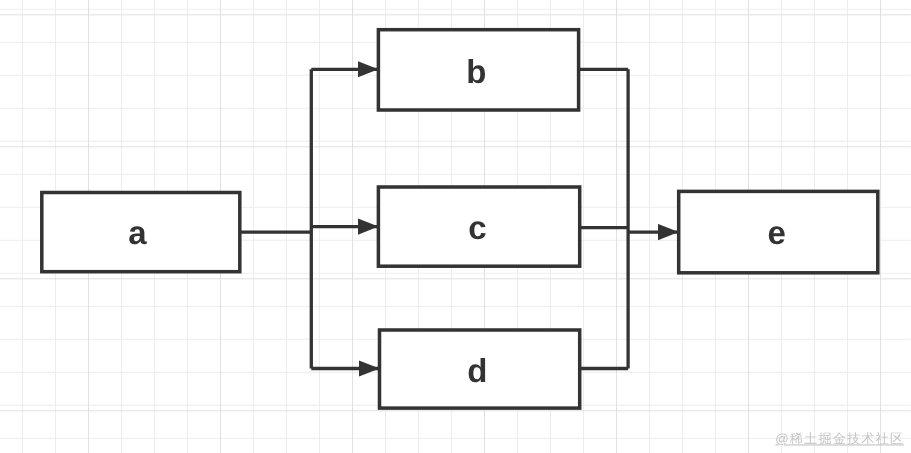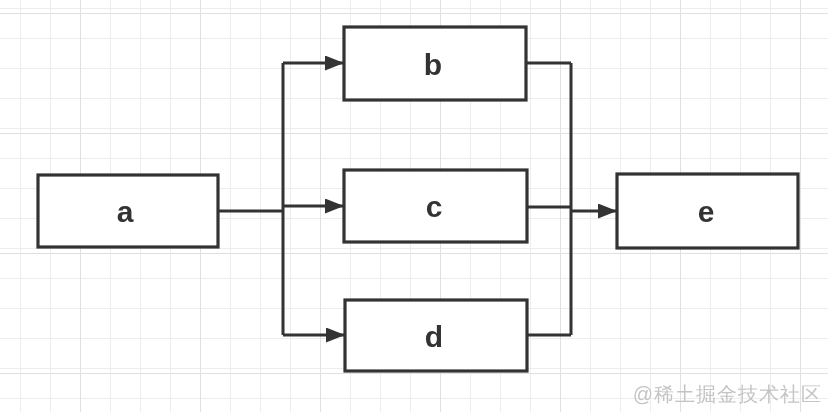--- a/index.html
+++ b/index.html
@@ -44,25 +44,26 @@
     fill: #333333;
     font-family: "Liberation Sans", sans-serif;
     font-size: 30px;
     font-weight: 700;
     text-anchor: middle;
   }
   .watermark {
     position: absolute;
     right: 6px;
     bottom: 4px;
-    font-size: 20px;
+    font-size: 12px;
     letter-spacing: 1px;
     color: #c4c4c4;
     font-weight: 400;
     user-select: none;
+    text-decoration: underline;
   }
 </style>
 </head>
 <body>
 
 <div class="canvas">
   <svg width="828" height="412" viewBox="0 0 828 412">
     <defs>
       <marker id="arrowhead" markerUnits="userSpaceOnUse" markerWidth="20" markerHeight="16" refX="19" refY="7.5" orient="auto">
         <path d="M0 0 L19 7.5 L0 15 Z" fill="#333333"></path>

